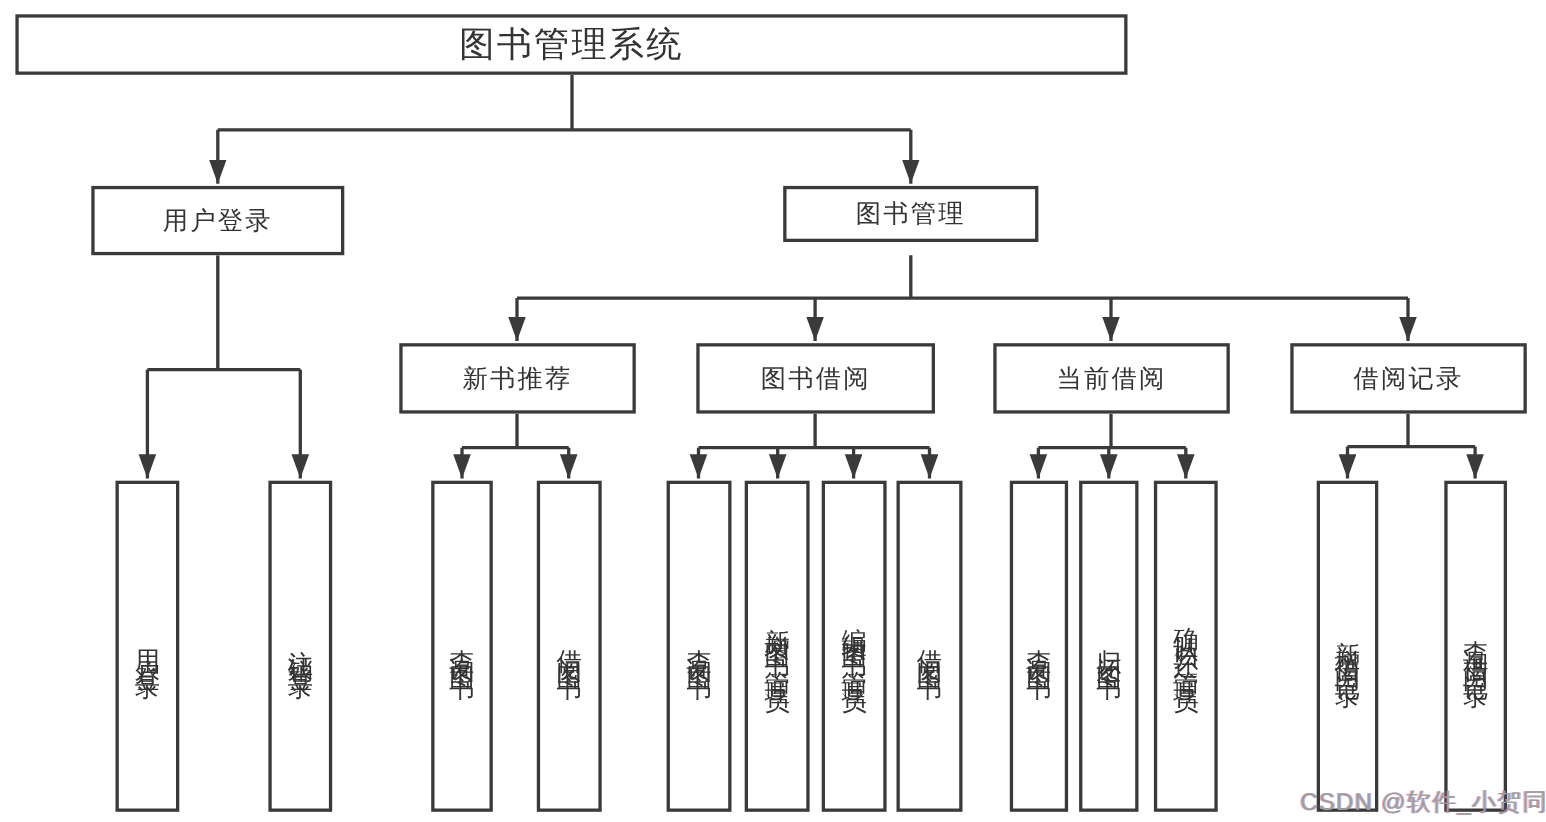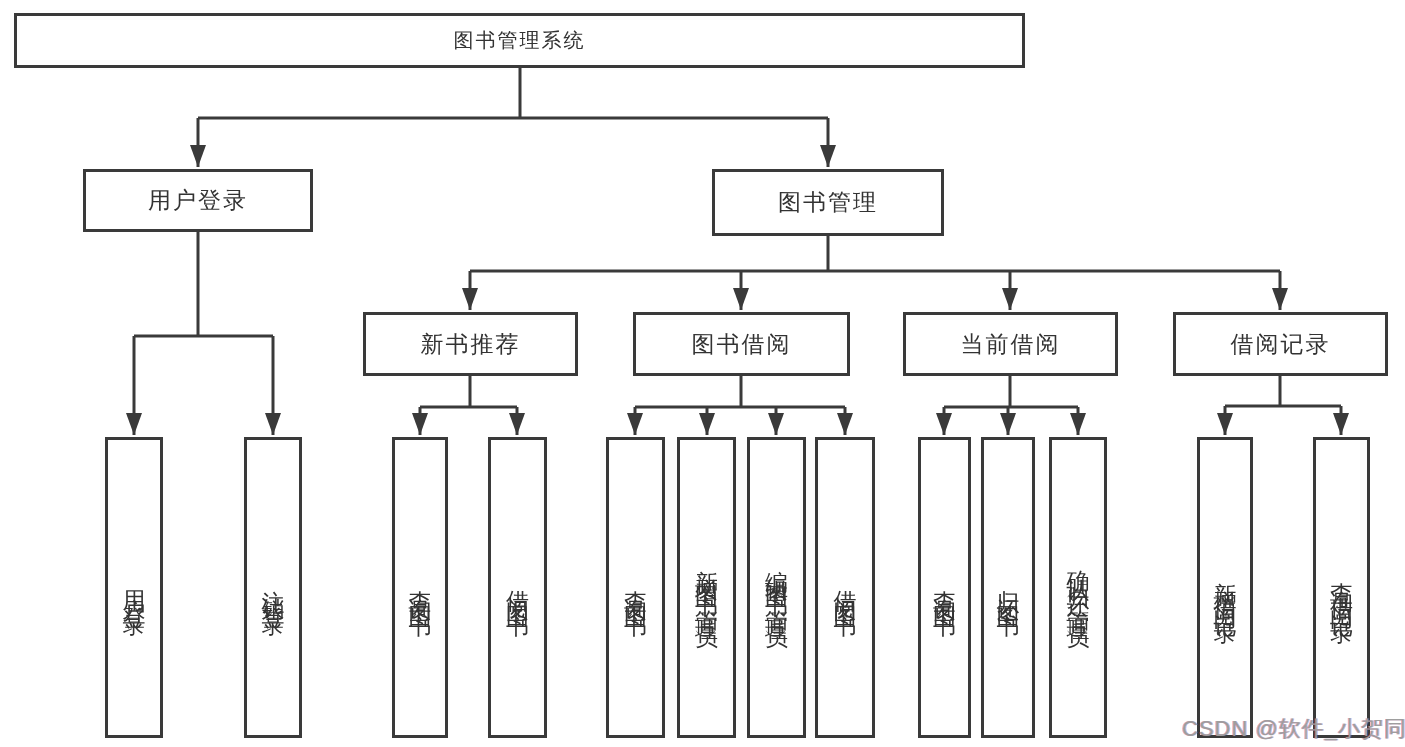--- a/index.html
+++ b/index.html
@@ -15,23 +15,23 @@
     position:absolute;
     box-sizing:border-box;
     background:#ffffff;
     border:3px solid #3a3a3a;
     display:flex;align-items:center;justify-content:center;
     color:#333333;
     z-index:1;
     text-align:center;
   }
   .node.h{font-size:23px;letter-spacing:2px;}
-  .node.root{left:14px;top:13px;width:1011px;height:55px;font-size:20px;}
+  .node.root{left:14px;top:13px;width:1011px;height:55px;font-size:32px;}
   .node.l2a{left:83px;top:169px;width:230px;height:63px;}
-  .node.l2b{left:712px;top:169px;width:232px;height:67px;}
+  .node.l2b{left:712px;top:169px;width:232px;height:51px;}
   .node.l3{top:312px;height:64px;}
   .node.l3a{left:363px;width:215px;}
   .node.l3b{left:633px;width:217px;}
   .node.l3c{left:903px;width:215px;}
   .node.l3d{left:1173px;width:215px;}
   .node.leaf{
     top:437px;height:301px;
     writing-mode:vertical-rl;
     font-size:23px;
     letter-spacing:8px;

